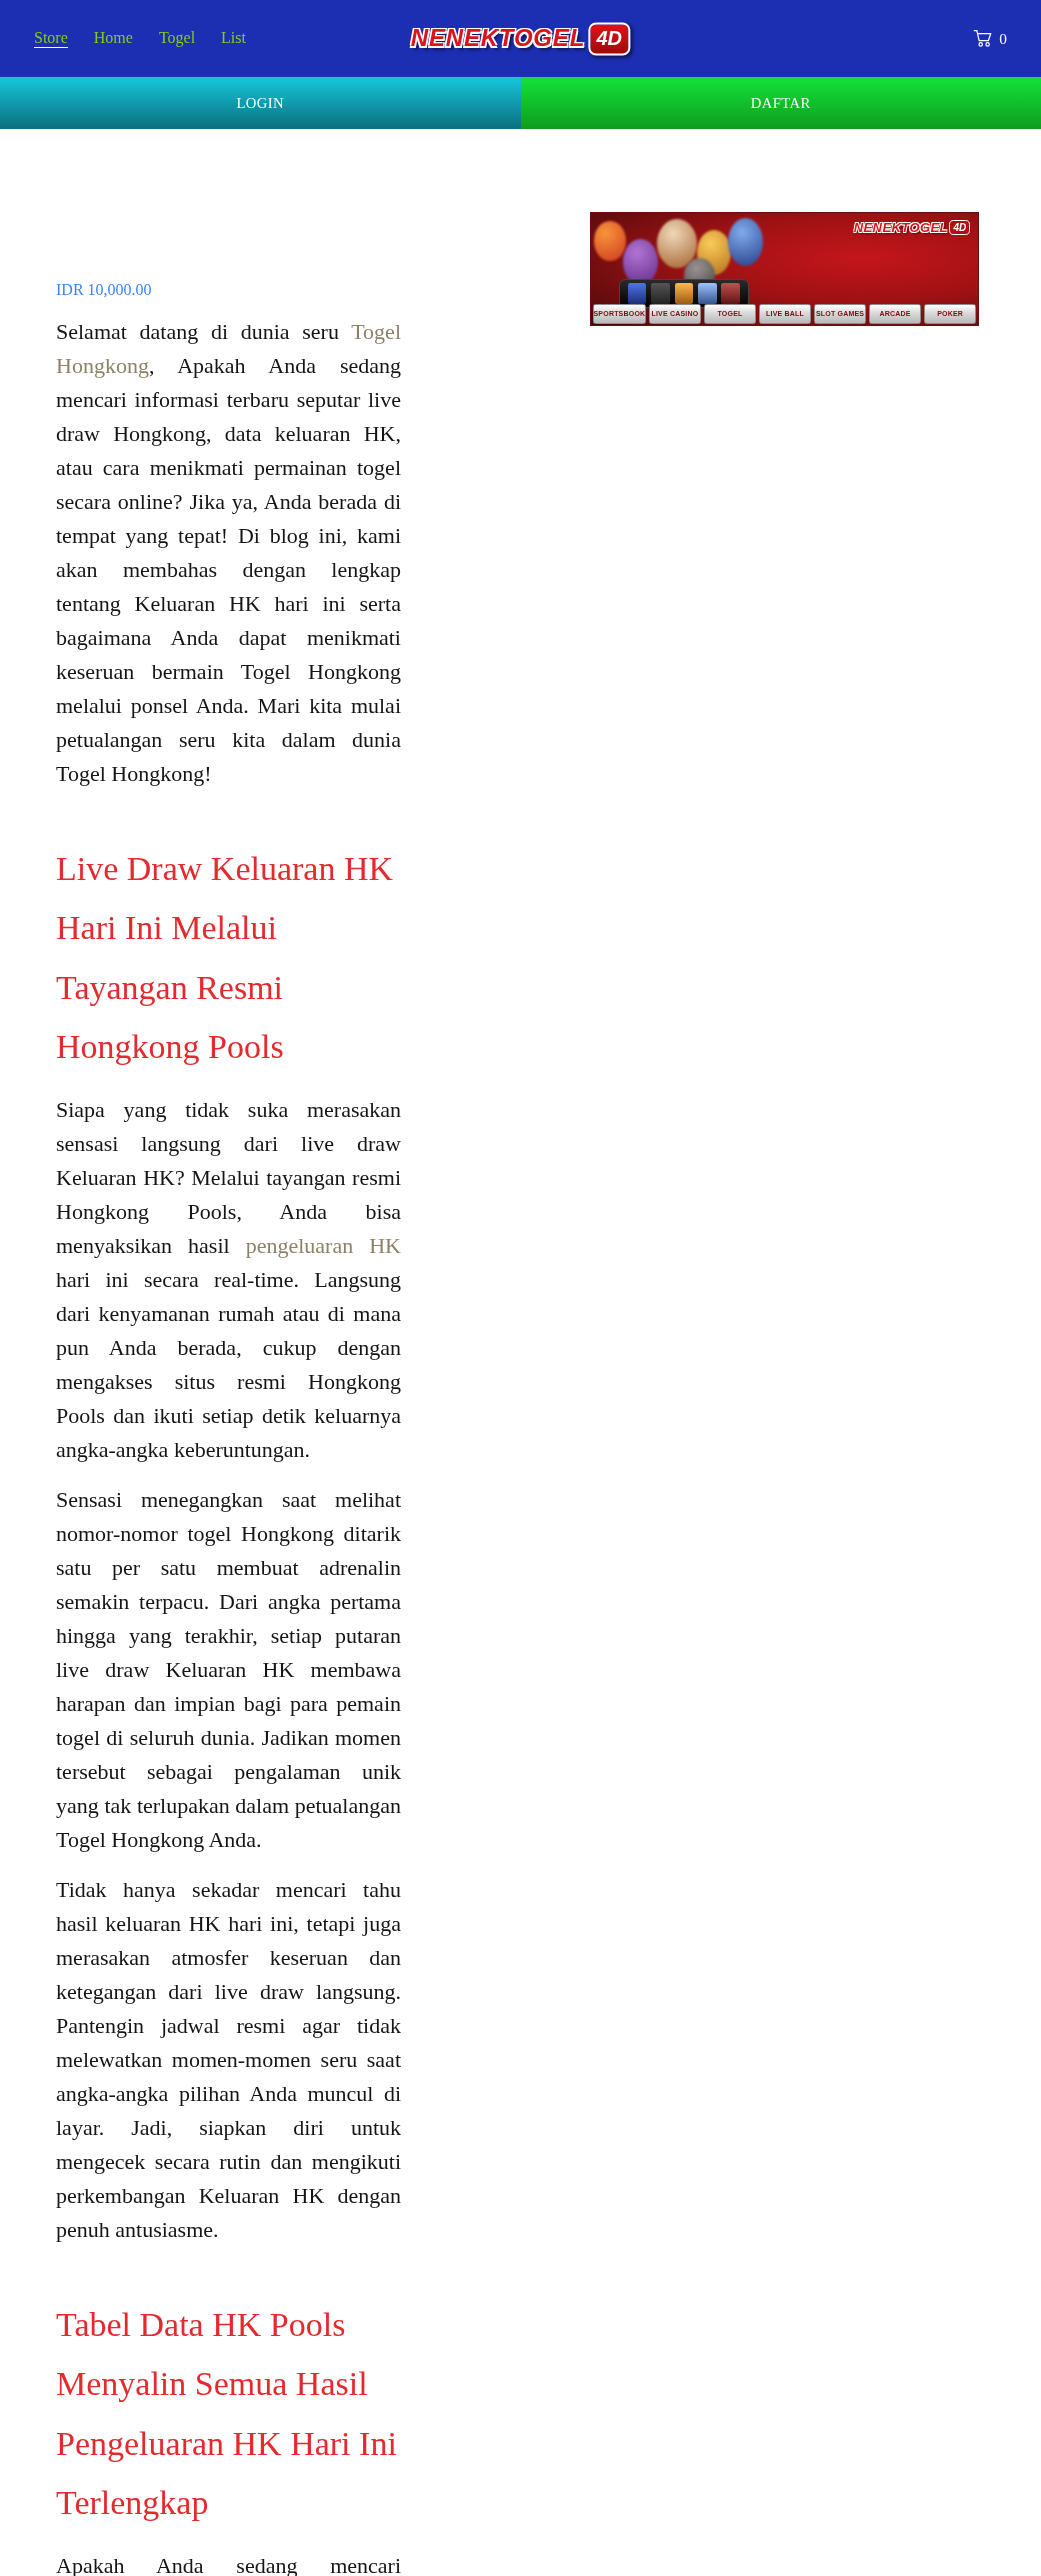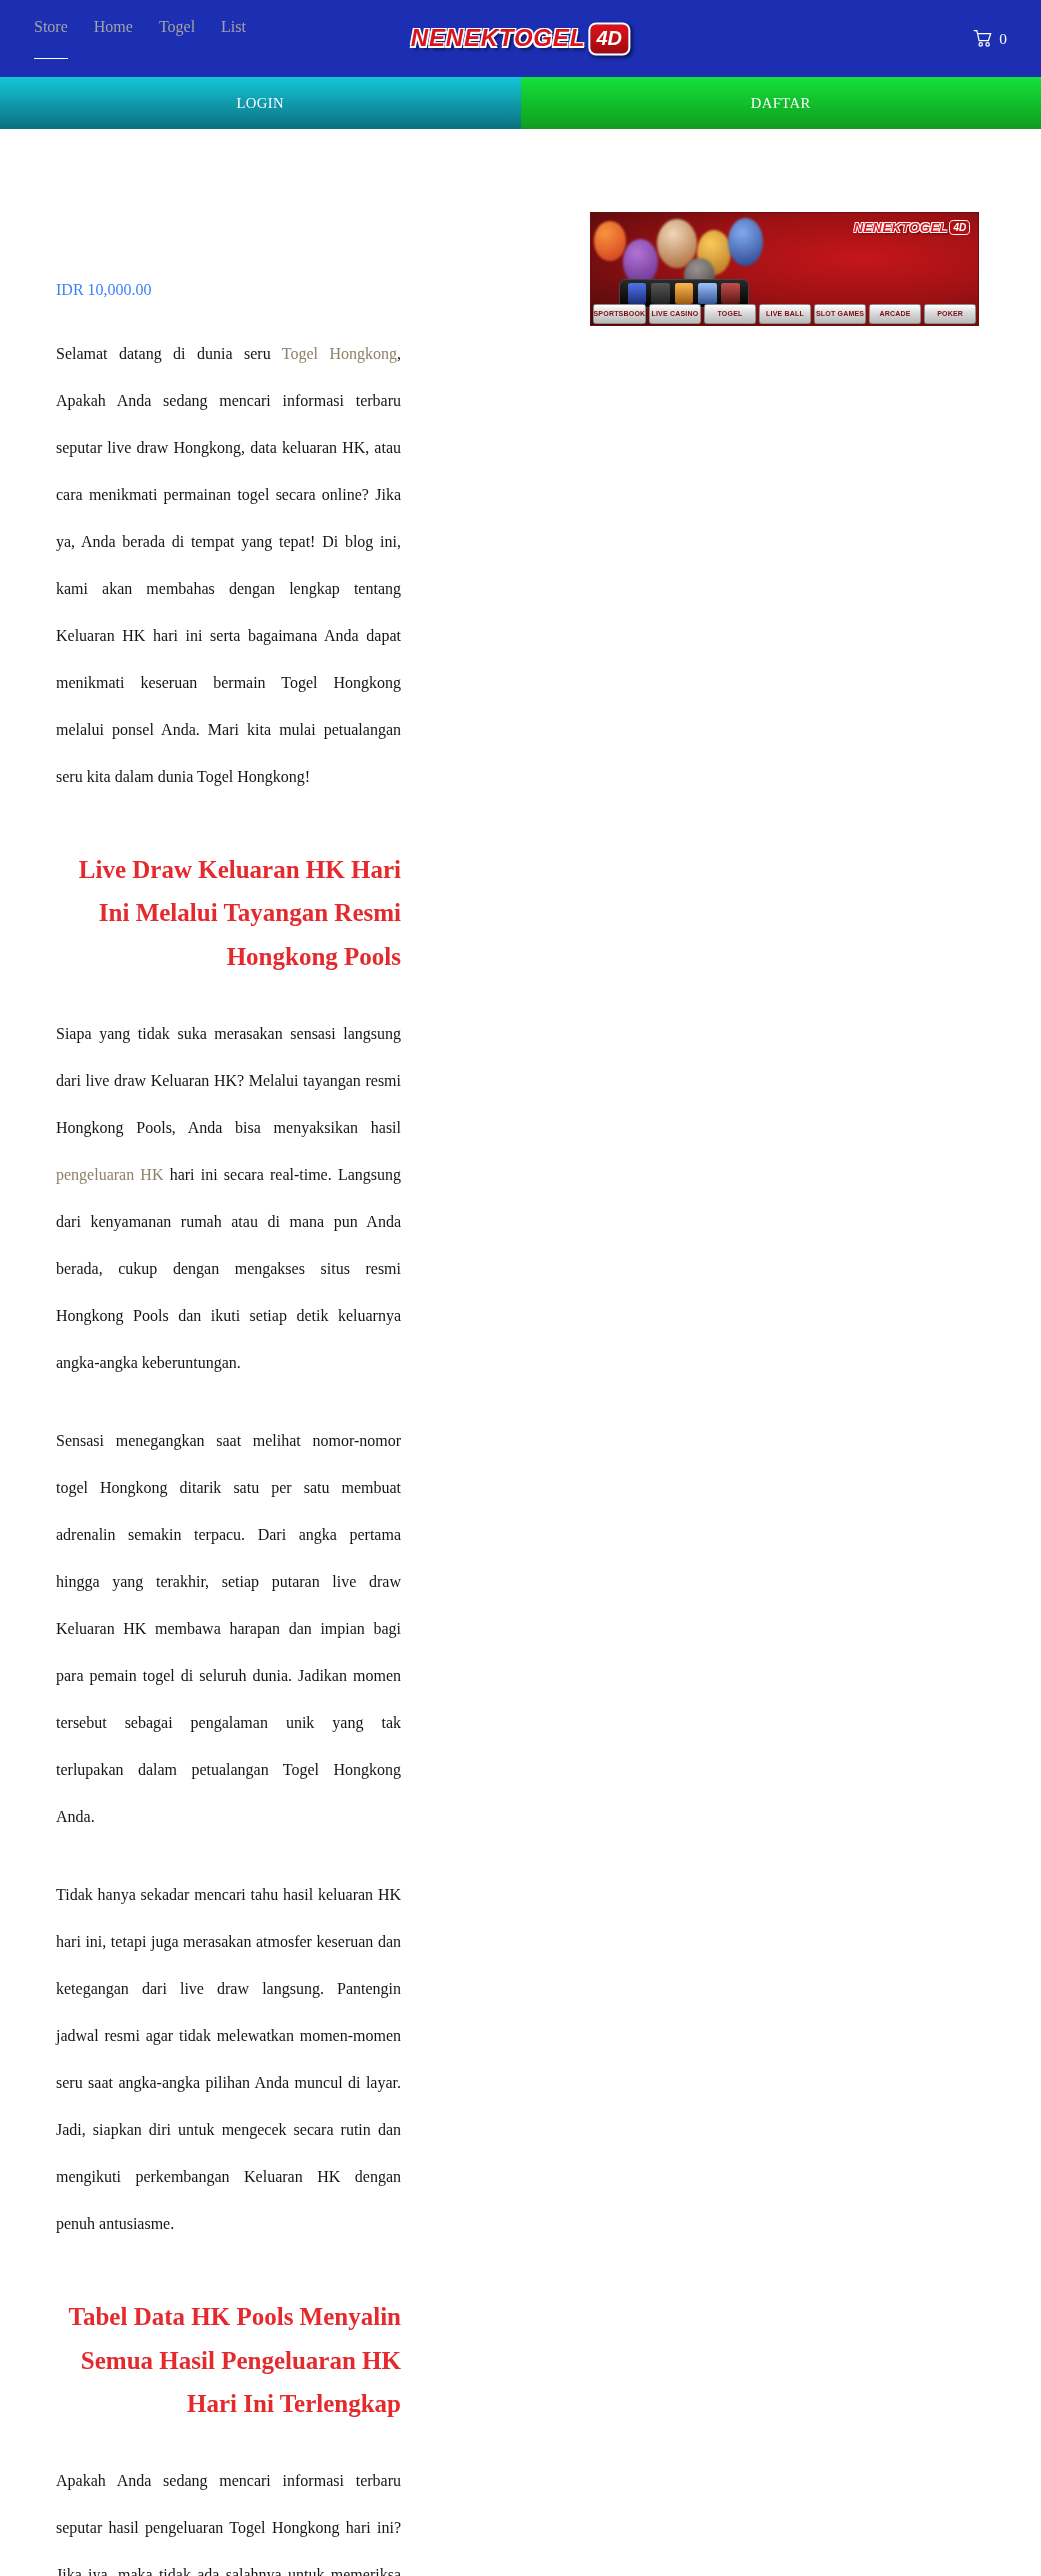--- a/index.html
+++ b/index.html
@@ -11,22 +11,22 @@
   }
 
   
   .navbar {
     height:77px; background:#1c2fb3;
     display:flex; align-items:center;
     padding:0 34px; position:relative;
   }
   .nav-links { display:flex; gap:26px; }
   .nav-link {
-    color:#a3a3a3; font-size:16px; text-decoration:none; cursor:pointer;
-    padding-bottom:22px;
+    color:#84cc16; font-size:16px; text-decoration:none; cursor:pointer;
+    padding-bottom:0;
   }
   .nav-link.active { border-bottom:0.8px solid #fff; }
   .logo {
     position:absolute; left:50%; top:50%; transform:translate(-50%,-50%);
     display:flex; align-items:center; gap:3.1px; white-space:nowrap;
   }
   .logo-text {
     font-family:"Liberation Sans", sans-serif;
     font-weight:900; font-style:italic; font-size:24px; letter-spacing:0.8px;
     color:#d8151c;
@@ -64,26 +64,26 @@
   }
   .col-left { width:345px; padding-top:130px; }
   .col-right { width:389px; padding-top:83px; }
 
   .product-title {
     font-size:35px; font-weight:400; line-height:1.55; color:#000;
   }
   .product-price { font-size:16px; margin-top:21.6px; color:#3b82f6; }
 
   .article-paragraph {
-    font-size:16px; line-height:47px; text-align:justify;
-    margin-top:31px; color:#151515;
+    font-size:22px; line-height:34px; text-align:justify;
+    margin-top:16px; color:#151515;
   }
   .inline-link { color:#8d8168; text-decoration:none; cursor:pointer; }
   .article-heading {
-    font-size:25px; font-weight:700; line-height:1.75; text-align:right;
+    font-size:34px; font-weight:400; line-height:1.75; text-align:left;
     color:#e42a2d; margin:48px 0 6.2px 0;
   }
 
   
   .banner {
     width:389px; height:114px; position:relative; overflow:hidden; cursor:pointer;
     background:
       radial-gradient(ellipse at 70% 40%, #c4161a 0%, #9e1114 45%, #5d0c0d 85%, #3f0808 100%);
     border:1.5px solid #6b0d0e;
   }

